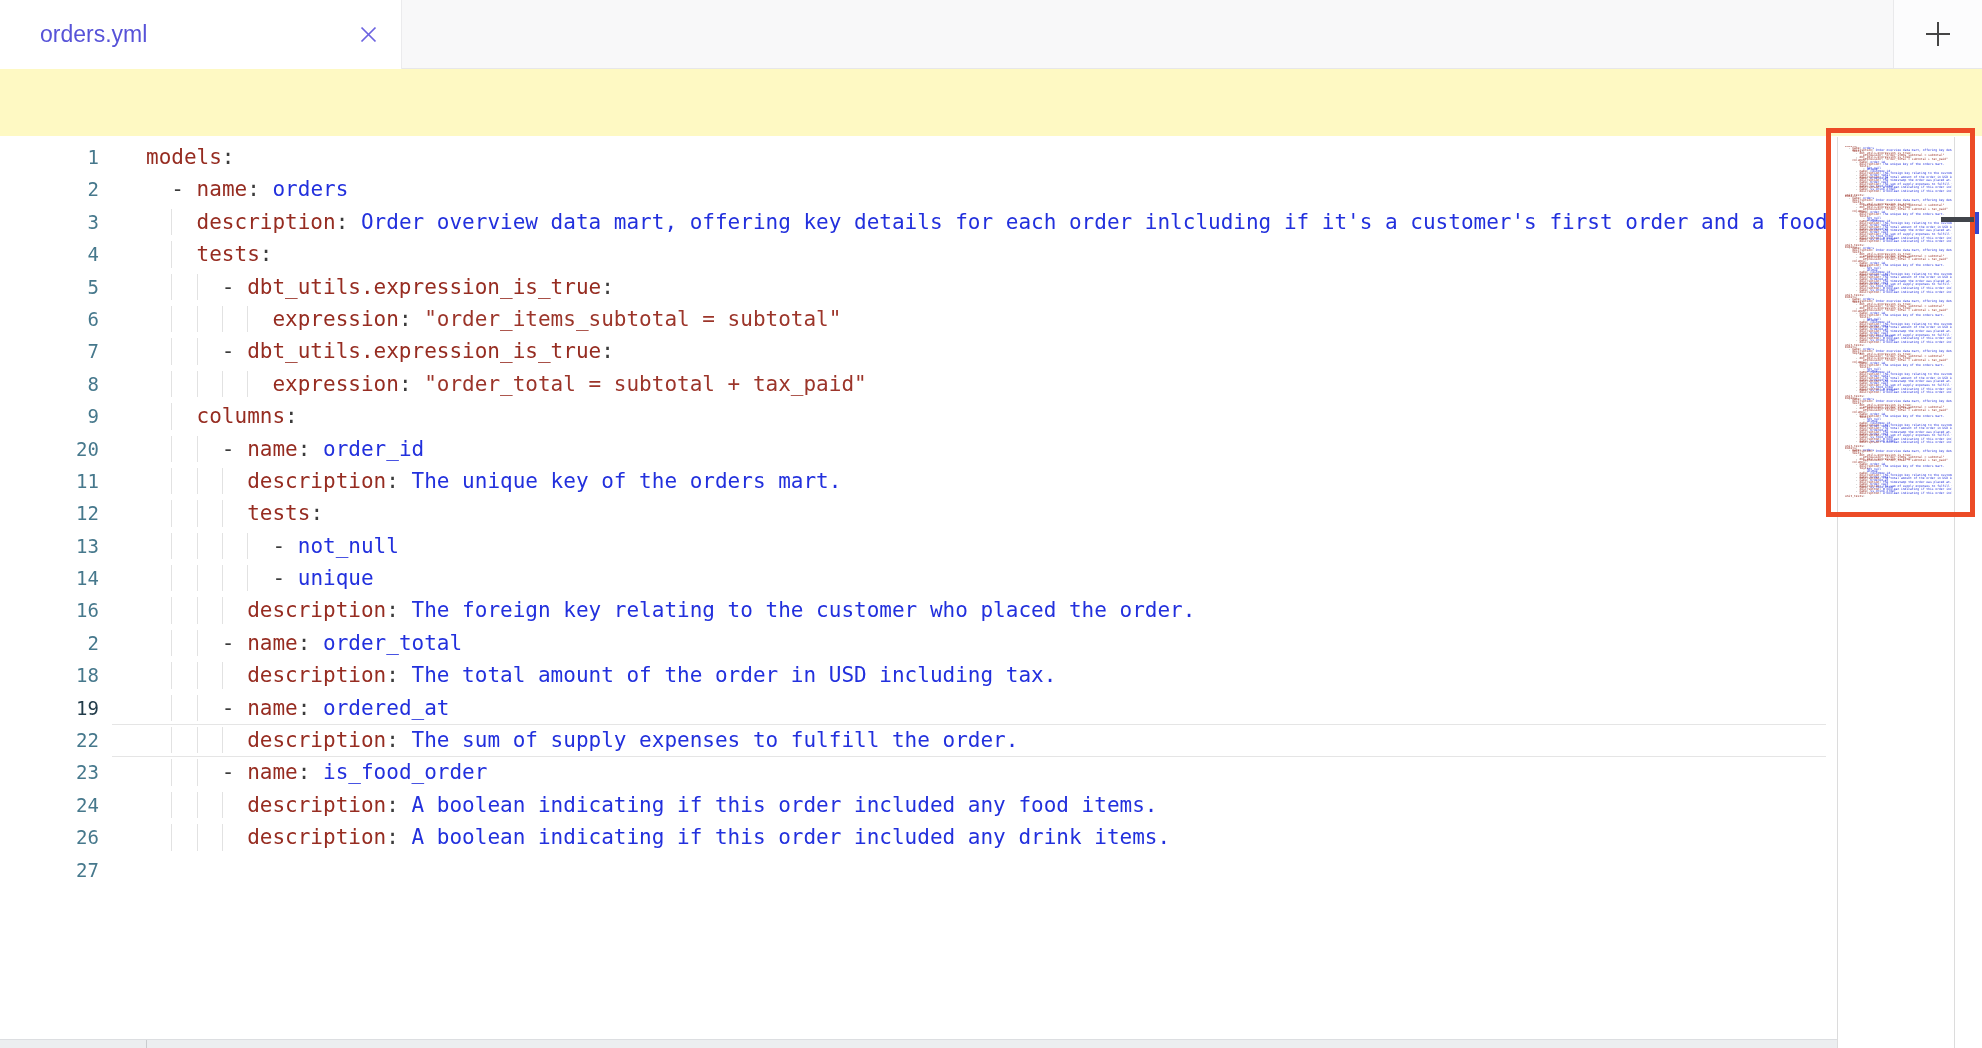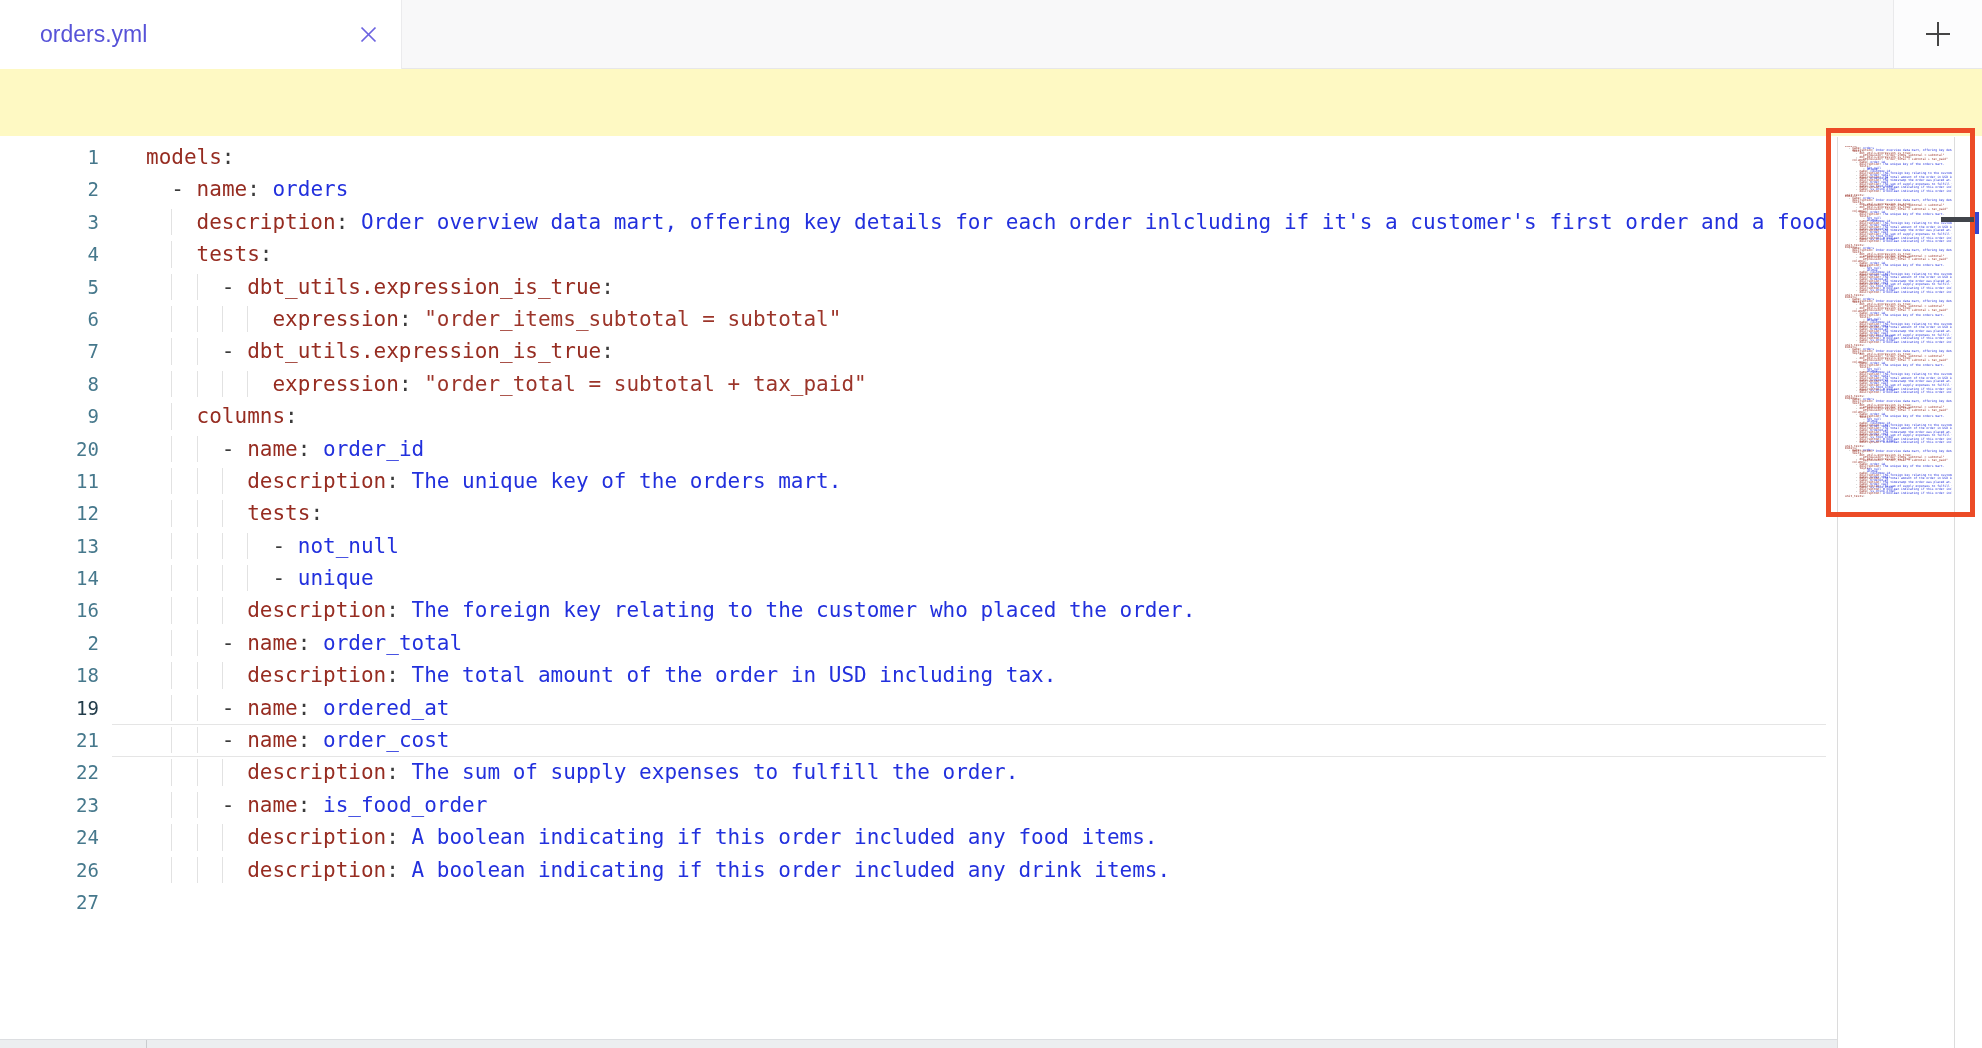--- a/index.html
+++ b/index.html
@@ -116,21 +116,20 @@
         <div class="row"><span class="gutter-num">9</span><div class="line-body"><span class="guide" style="left: 2ch;"></span><span>    </span><span class="tok-k">columns</span><span class="tok-m">:</span></div></div>
         <div class="row"><span class="gutter-num">20</span><div class="line-body"><span class="guide" style="left: 2ch;"></span><span class="guide" style="left: 4ch;"></span><span>      </span><span class="tok-m">- </span><span class="tok-k">name</span><span class="tok-m">:</span><span class="tok-v"> order_id</span></div></div>
         <div class="row"><span class="gutter-num">11</span><div class="line-body"><span class="guide" style="left: 2ch;"></span><span class="guide" style="left: 4ch;"></span><span class="guide" style="left: 6ch;"></span><span>        </span><span class="tok-k">description</span><span class="tok-m">:</span><span class="tok-v"> The unique key of the orders mart.</span></div></div>
         <div class="row"><span class="gutter-num">12</span><div class="line-body"><span class="guide" style="left: 2ch;"></span><span class="guide" style="left: 4ch;"></span><span class="guide" style="left: 6ch;"></span><span>        </span><span class="tok-k">tests</span><span class="tok-m">:</span></div></div>
         <div class="row"><span class="gutter-num">13</span><div class="line-body"><span class="guide" style="left: 2ch;"></span><span class="guide" style="left: 4ch;"></span><span class="guide" style="left: 6ch;"></span><span class="guide" style="left: 8ch;"></span><span>          </span><span class="tok-m">- </span><span class="tok-v">not_null</span></div></div>
         <div class="row"><span class="gutter-num">14</span><div class="line-body"><span class="guide" style="left: 2ch;"></span><span class="guide" style="left: 4ch;"></span><span class="guide" style="left: 6ch;"></span><span class="guide" style="left: 8ch;"></span><span>          </span><span class="tok-m">- </span><span class="tok-v">unique</span></div></div>
         <div class="row"><span class="gutter-num">16</span><div class="line-body"><span class="guide" style="left: 2ch;"></span><span class="guide" style="left: 4ch;"></span><span class="guide" style="left: 6ch;"></span><span>        </span><span class="tok-k">description</span><span class="tok-m">:</span><span class="tok-v"> The foreign key relating to the customer who placed the order.</span></div></div>
         <div class="row"><span class="gutter-num">2</span><div class="line-body"><span class="guide" style="left: 2ch;"></span><span class="guide" style="left: 4ch;"></span><span>      </span><span class="tok-m">- </span><span class="tok-k">name</span><span class="tok-m">:</span><span class="tok-v"> order_total</span></div></div>
         <div class="row"><span class="gutter-num">18</span><div class="line-body"><span class="guide" style="left: 2ch;"></span><span class="guide" style="left: 4ch;"></span><span class="guide" style="left: 6ch;"></span><span>        </span><span class="tok-k">description</span><span class="tok-m">:</span><span class="tok-v"> The total amount of the order in USD including tax.</span></div></div>
         <div class="row active"><span class="gutter-num">19</span><div class="line-body"><span class="guide" style="left: 2ch;"></span><span class="guide" style="left: 4ch;"></span><span>      </span><span class="tok-m">- </span><span class="tok-k">name</span><span class="tok-m">:</span><span class="tok-v"> ordered_at</span></div></div>
-        <div class="row"><span class="gutter-num">21</span><div class="line-body"><span class="guide" style="left: 2ch;"></span><span class="guide" style="left: 4ch;"></span><span>      </span><span class="tok-m">- </span><span class="tok-k">name</span><span class="tok-m">:</span><span class="tok-v"> order_cost</span></div></div>
         <div class="row"><span class="gutter-num">22</span><div class="line-body"><span class="guide" style="left: 2ch;"></span><span class="guide" style="left: 4ch;"></span><span class="guide" style="left: 6ch;"></span><span>        </span><span class="tok-k">description</span><span class="tok-m">:</span><span class="tok-v"> The sum of supply expenses to fulfill the order.</span></div></div>
         <div class="row"><span class="gutter-num">23</span><div class="line-body"><span class="guide" style="left: 2ch;"></span><span class="guide" style="left: 4ch;"></span><span>      </span><span class="tok-m">- </span><span class="tok-k">name</span><span class="tok-m">:</span><span class="tok-v"> is_food_order</span></div></div>
         <div class="row"><span class="gutter-num">24</span><div class="line-body"><span class="guide" style="left: 2ch;"></span><span class="guide" style="left: 4ch;"></span><span class="guide" style="left: 6ch;"></span><span>        </span><span class="tok-k">description</span><span class="tok-m">:</span><span class="tok-v"> A boolean indicating if this order included any food items.</span></div></div>
         <div class="row"><span class="gutter-num">26</span><div class="line-body"><span class="guide" style="left: 2ch;"></span><span class="guide" style="left: 4ch;"></span><span class="guide" style="left: 6ch;"></span><span>        </span><span class="tok-k">description</span><span class="tok-m">:</span><span class="tok-v"> A boolean indicating if this order included any drink items.</span></div></div>
         <div class="row"><span class="gutter-num">27</span><div class="line-body"></div></div>
       </div>
     <div class="active-hairline" style="top:588px;"></div>
     <div class="active-hairline" style="top:620px;"></div>
   </div>
 

